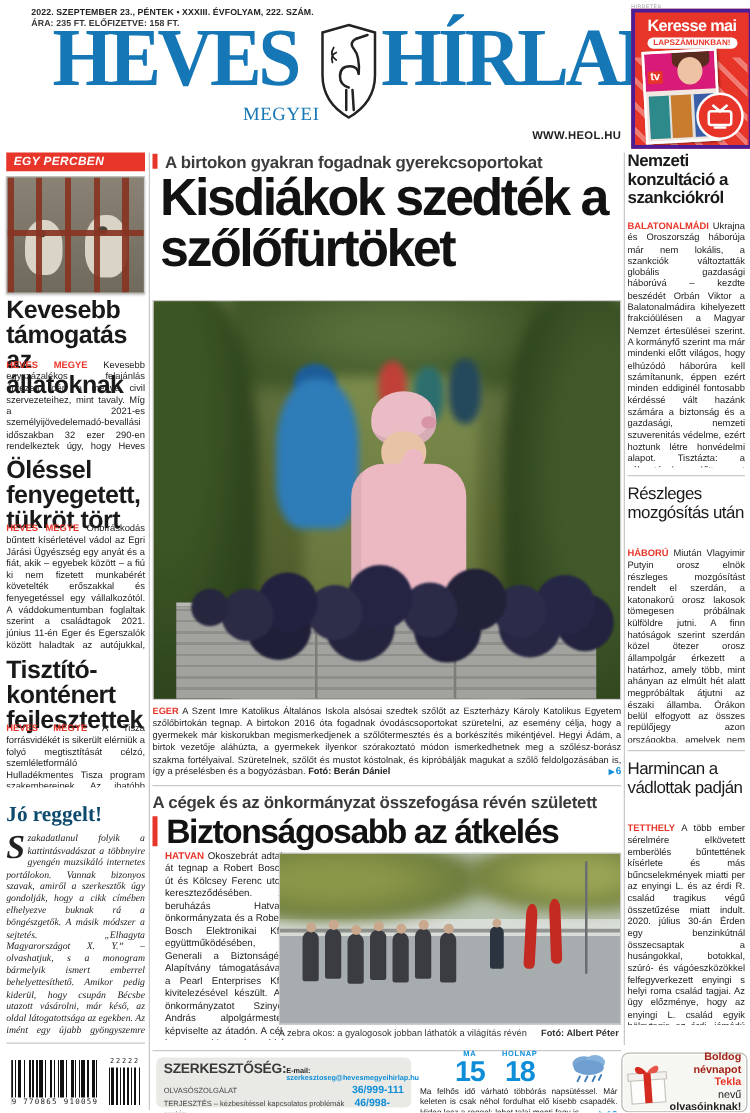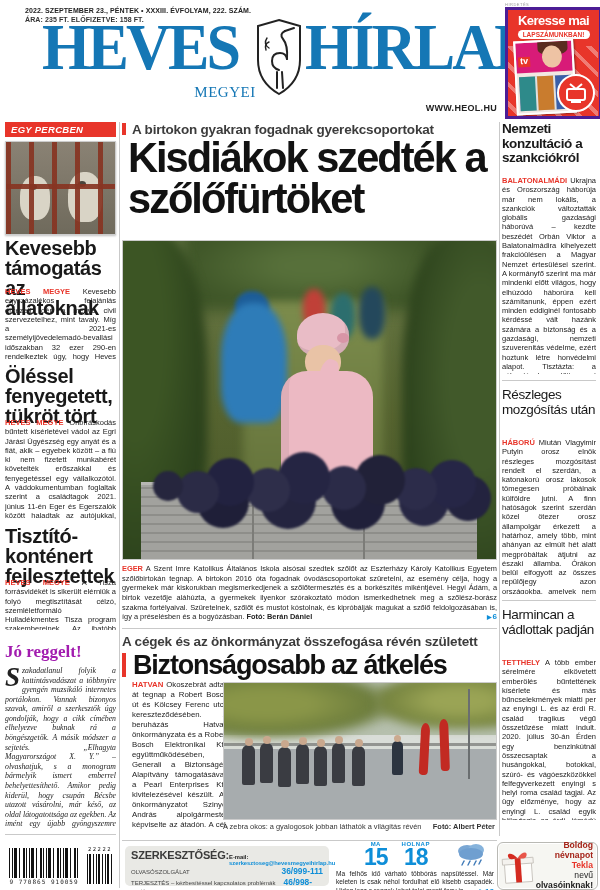--- a/index.html
+++ b/index.html
@@ -45,21 +45,21 @@
   .dog.d2{left:62px;top:30px;width:34px;height:50px;}
   .dog::after{content:"";position:absolute;left:30%;top:18%;width:8px;height:6px;background:#4a443c;border-radius:50%;}
   .cage{position:absolute;inset:0;background:
      repeating-linear-gradient(90deg,rgba(135,52,34,.92) 0 5px,transparent 5px 23px),
      linear-gradient(transparent 42px,rgba(135,52,34,.92) 42px 47px,transparent 47px);}
   .lt-title{position:absolute;left:0;width:111px;font-size:20px;font-weight:700;letter-spacing:-.4px;line-height:1.0;color:#191919;}
   .lt-body{position:absolute;left:0;width:111px;font-size:7.5px;line-height:1.24;text-align:justify;color:#222;overflow:hidden;}
   .tag{color:#e8352a;font-weight:bold;}
   .pm{color:#0e8ed8;font-weight:bold;float:right;font-size:8px;}
   .pm::before{content:"▶";font-size:6px;margin-right:1px;vertical-align:.5px;}
-  .morning-title{position:absolute;left:0;top:520px;font-family:"Liberation Serif",serif;color:#a21caf;font-size:17px;font-weight:bold;}
+  .morning-title{position:absolute;left:0;top:520px;font-family:"Liberation Serif",serif;color:#0c4a6e;font-size:17px;font-weight:bold;}
   .morning-body{position:absolute;left:0;top:544px;width:111px;height:164px;font-family:"Liberation Serif",serif;font-style:italic;font-size:7.8px;line-height:1.23;text-align:justify;color:#222;overflow:hidden;}
   .dropcap{float:left;font-size:27px;line-height:21px;font-weight:bold;margin:1px 2px 0 0;}
   .barcode-wrap{position:absolute;left:2px;top:722px;width:109px;height:44px;}
   .bc-main{position:absolute;left:2px;top:4px;width:70px;height:36px;
      background:repeating-linear-gradient(90deg,#111 0 1px,#fff 1px 3px,#111 3px 4px,#fff 4px 5px,#111 5px 8px,#fff 8px 10px,#111 10px 11px,#fff 11px 14px,#111 14px 16px,#fff 16px 17px);}
   .bc-num{position:absolute;left:2px;top:34px;width:70px;text-align:center;background:#fff;font-family:"DejaVu Sans Mono",monospace;font-size:6px;letter-spacing:1px;}
   .bc-addon{position:absolute;left:80px;top:10px;width:26px;height:30px;
      background:repeating-linear-gradient(90deg,#111 0 1px,#fff 1px 2px,#111 2px 4px,#fff 4px 6px,#111 6px 7px,#fff 7px 9px);}
   .bc-addnum{position:absolute;left:80px;top:2px;width:26px;text-align:center;font-family:"DejaVu Sans Mono",monospace;font-size:5.5px;letter-spacing:1.5px;}
   

